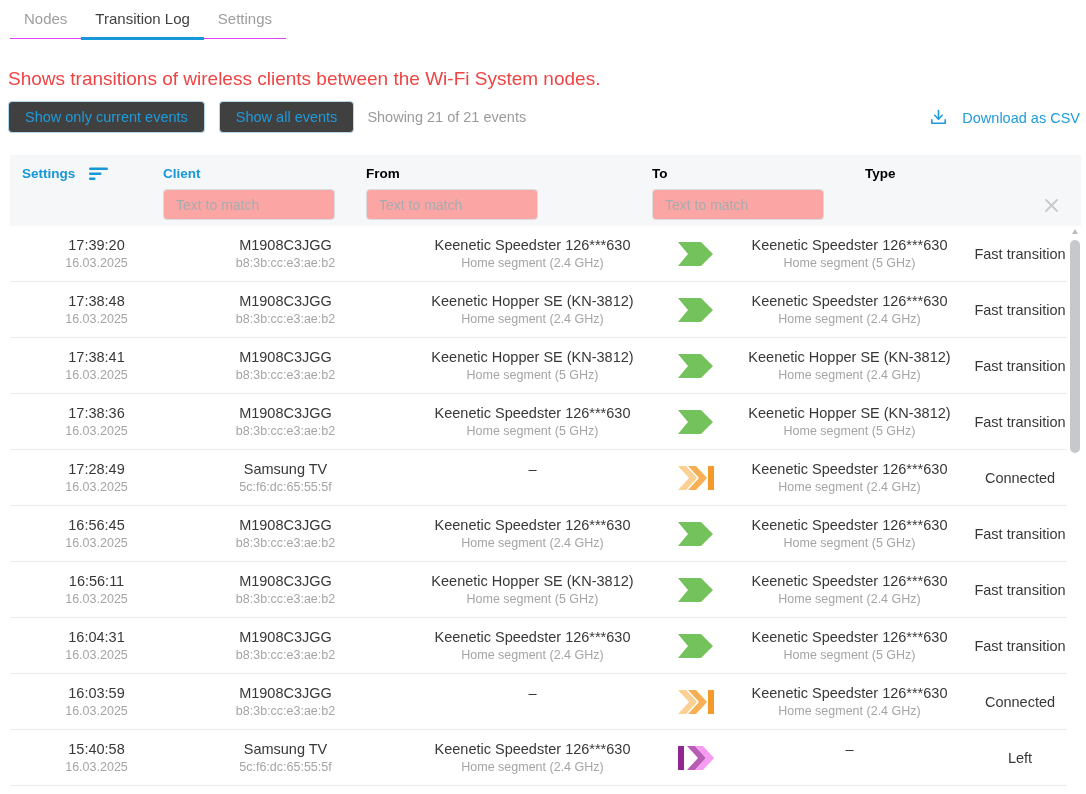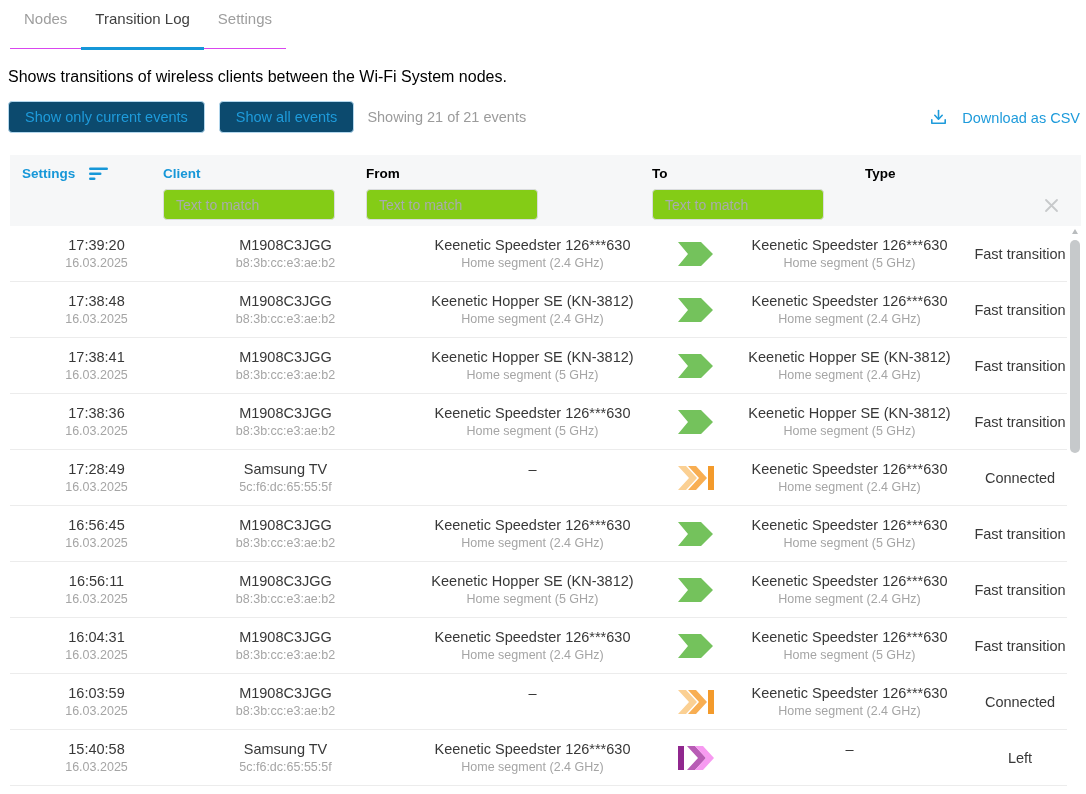--- a/index.html
+++ b/index.html
@@ -9,41 +9,41 @@
   }
   *{box-sizing:border-box;}
   html,body{margin:0;padding:0;}
   body{
     width:1086px;height:794px;position:relative;overflow:hidden;background:#fff;
     font-family:"Liberation Sans",sans-serif;color:#3a3a3a;
   }
   
   .tabbar{position:absolute;left:10px;top:2px;display:flex;border-bottom:1px solid #d946ef;width:max-content;}
   .tab{padding:8px 14px 10px;font-size:15px;color:#9e9e9e;cursor:pointer;white-space:nowrap;}
-  .tab.active{color:#3f3f3f;border-bottom:3px solid var(--accent);margin-bottom:-2px;padding-bottom:20px;}
-  
-  .description{position:absolute;left:8px;top:68px;font-size:16px;color:#000000;}
+  .tab.active{color:#3f3f3f;border-bottom:3px solid var(--accent);margin-bottom:-2px;padding-bottom:10px;}
+  
+  .description{position:absolute;left:8px;top:68px;font-size:19px;color:#ef4444;}
   
   .controls{position:absolute;left:8px;top:101px;display:flex;align-items:center;}
-  .btn{background:#0c4a6e;border:1px solid #b3d7ed;border-radius:4px;color:#1e9bdb;
+  .btn{background:#404040;border:1px solid #b3d7ed;border-radius:4px;color:#1e9bdb;
        font-size:14.5px;font-family:inherit;padding:4px 16px;height:32px;cursor:pointer;white-space:nowrap;}
   .btn + .btn{margin-left:14px;}
   .showing{margin-left:13px;font-size:14.5px;color:#9b9b9b;}
   .download{position:absolute;right:6px;top:109px;display:flex;align-items:center;gap:15px;
             color:#1e9bdb;font-size:14.5px;cursor:pointer;}
   
   .log-table{position:absolute;left:10px;top:155px;width:1071px;}
   .thead{position:relative;height:71px;background:#f6f7f8;}
   .th-label{position:absolute;top:11px;font-size:13.5px;font-weight:bold;color:#000000;white-space:nowrap;}
   .th-label.blue{color:var(--accent);}
   .th-timestamp{left:12px;display:flex;align-items:center;gap:14px;cursor:pointer;}
   .th-client{left:153px;} .th-from{left:356px;} .th-to{left:642px;} .th-type{left:855px;}
   .sort-icon rect{fill:var(--accent);}
   .filter-input{position:absolute;top:34px;height:31px;width:172px;border:1px solid #dadcde;border-radius:4px;
-                background:#84cc16;font-family:inherit;font-size:14px;color:#555;padding:0 12px;outline:none;}
+                background:#fca5a5;font-family:inherit;font-size:14px;color:#555;padding:0 12px;outline:none;}
   .filter-input::placeholder{color:#a8abad;}
   .fi-client{left:153px;} .fi-from{left:356px;} .fi-to{left:642px;}
   .type-select{position:absolute;left:855px;top:34px;width:163px;height:31px;border:1px solid #dadcde;
                border-radius:4px;background:#fff;display:flex;align-items:center;padding:0 12px;cursor:pointer;}
   .type-select .value{font-size:14px;color:#8d9193;flex:1;}
   .caret{width:0;height:0;border-left:4.5px solid transparent;border-right:4.5px solid transparent;
          border-top:5px solid #8a8e90;}
   .clear-filters{position:absolute;left:1031px;top:40px;cursor:pointer;line-height:0;}
   
   .rows{width:1057px;text-align:center;}

